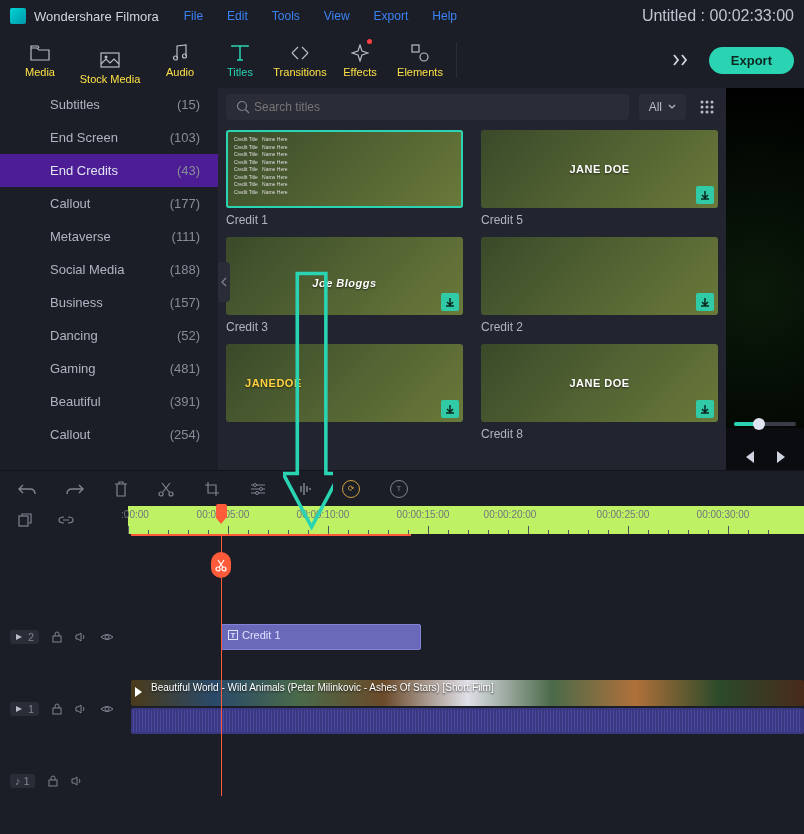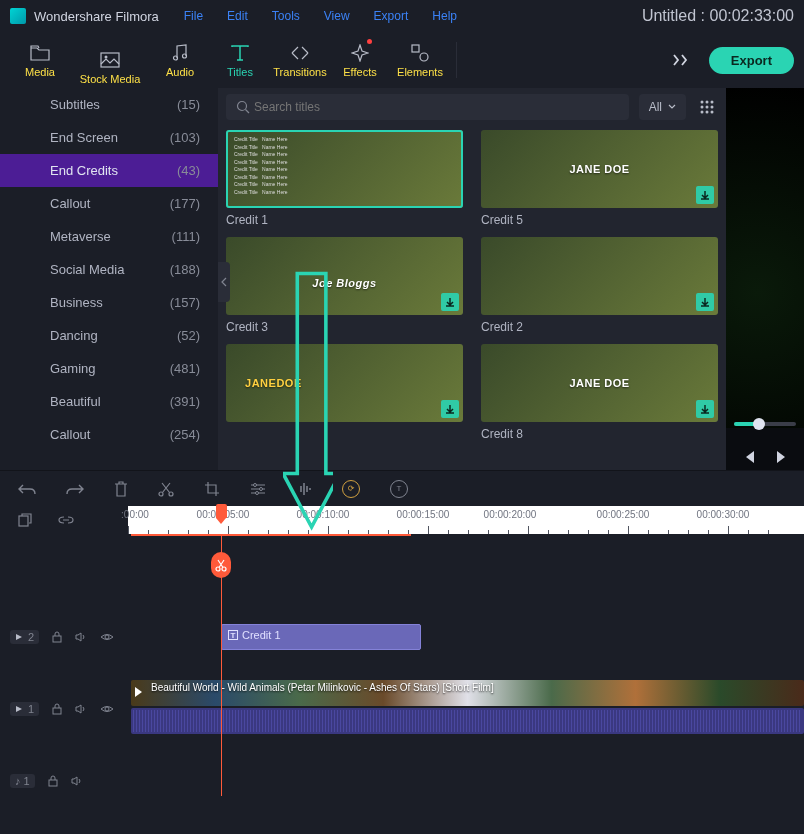--- a/index.html
+++ b/index.html
@@ -63,21 +63,21 @@
 
   
   .tl-tools { height: 36px; background: #1b1e27; display: flex; align-items: center; padding: 0 18px; gap: 30px; border-top: 1px solid #12141a; }
   .tl-tool { color: #808490; cursor: pointer; }
   .tl-tool.icircle { border:1px solid #808490; border-radius:50%; width:18px; height:18px; display:inline-flex; align-items:center; justify-content:center; font-size:8px; }
 
   
   .timeline { background: #1b1e27; position: relative; height: 328px; }
   .tl-header { display: flex; height: 28px; }
   .tl-left { width: 128px; display: flex; align-items: center; padding: 0 18px; gap: 26px; }
-  .ruler { flex: 1; position: relative; background: #ffffff; }
+  .ruler { flex: 1; position: relative; background: #bef264; }
   .tick-lbl { position: absolute; top: 3px; color: #707480; font-size: 10px; transform: translateX(-50%); }
   .ticks { position: absolute; left: 0; right: 0; bottom: 0; height: 8px; }
   .tick { position: absolute; bottom: 0; width: 1px; background: #505460; }
   .tick.major { height: 8px; } .tick.minor { height: 4px; }
 
   .playhead { position: absolute; top: 0; bottom: 0; left: 221px; width: 1px; background: #ff5a3a; z-index: 10; }
   .playhead-top { position: absolute; top: -30px; left: -5px; width: 11px; height: 14px; background: #ff5a3a; border-radius: 2px 2px 0 0; }
   .playhead-tri { position:absolute; top:-16px; left:-5px; width:0; height:0; border-left:5.5px solid transparent; border-right:5.5px solid transparent; border-top:6px solid #ff5a3a; }
   .cut-handle { position: absolute; top: 18px; left: -10px; width: 20px; height: 26px; background: #ff5a3a; border-radius: 10px; display: flex; align-items: center; justify-content: center; }
 

